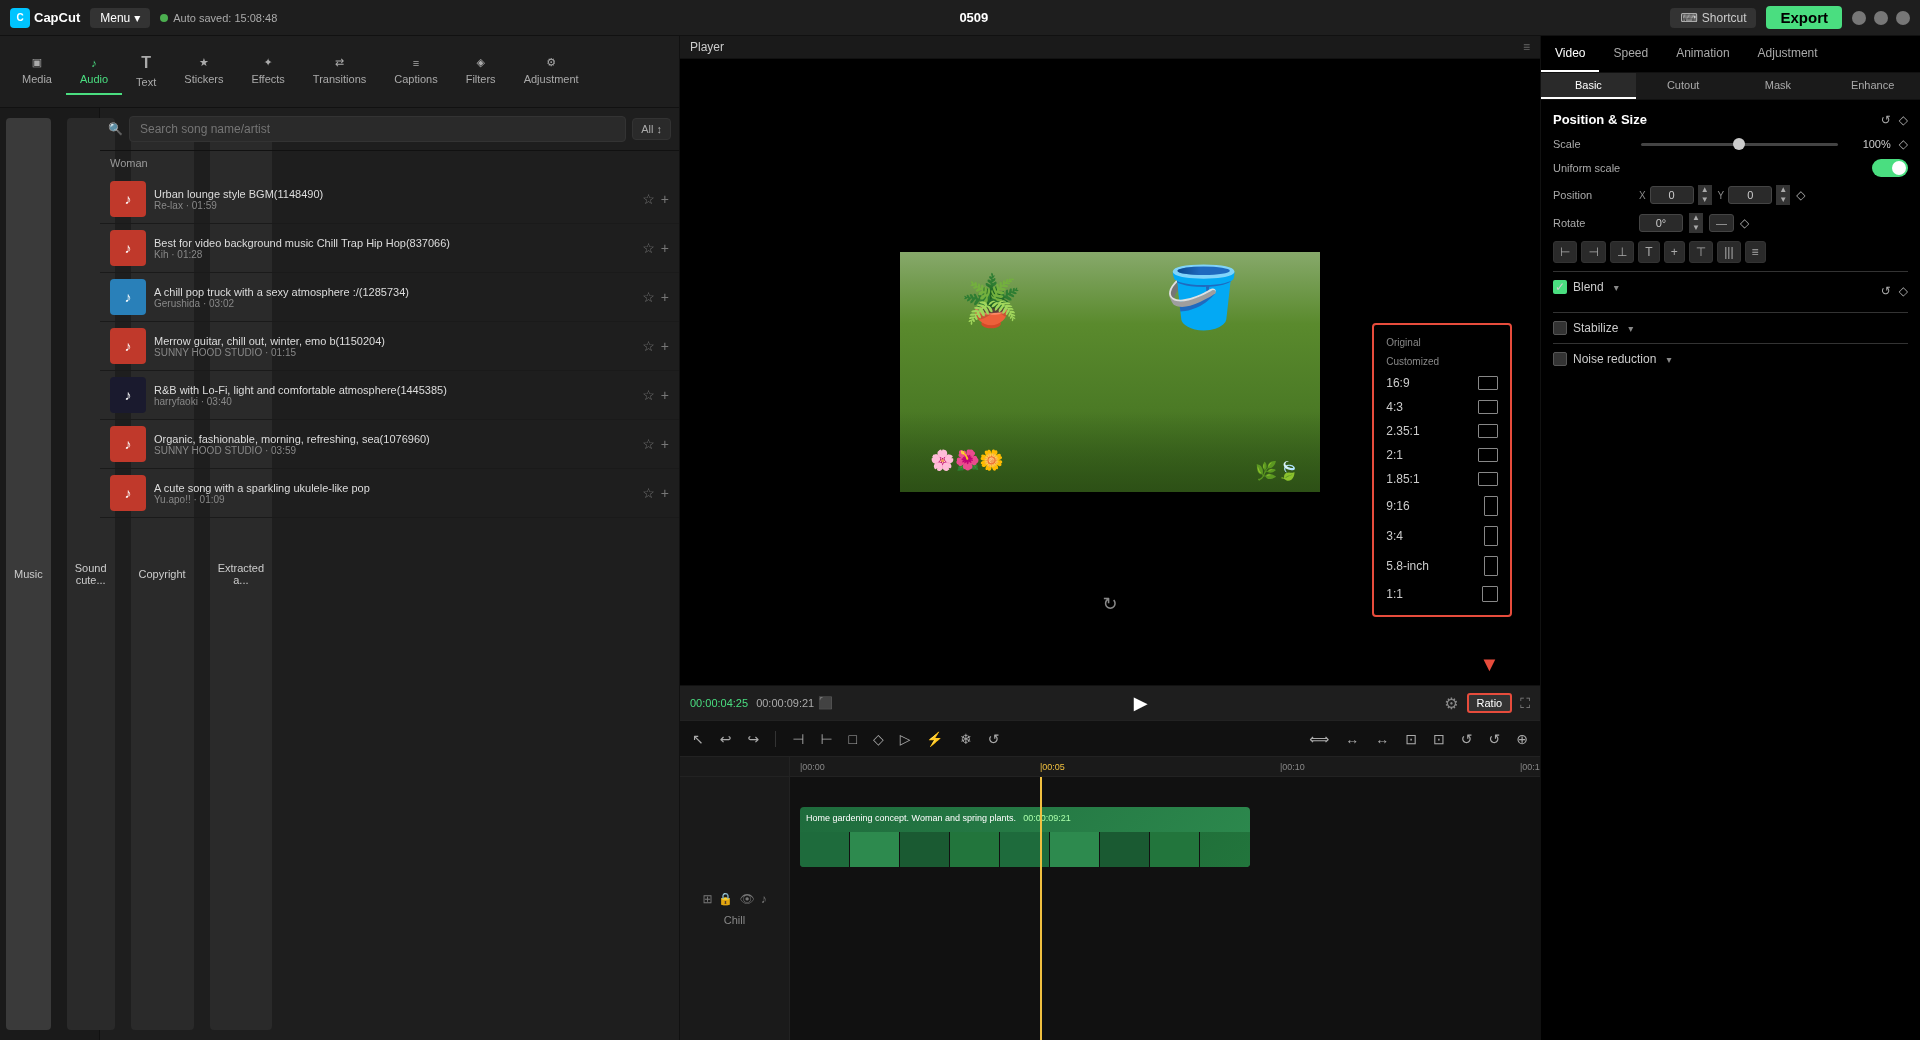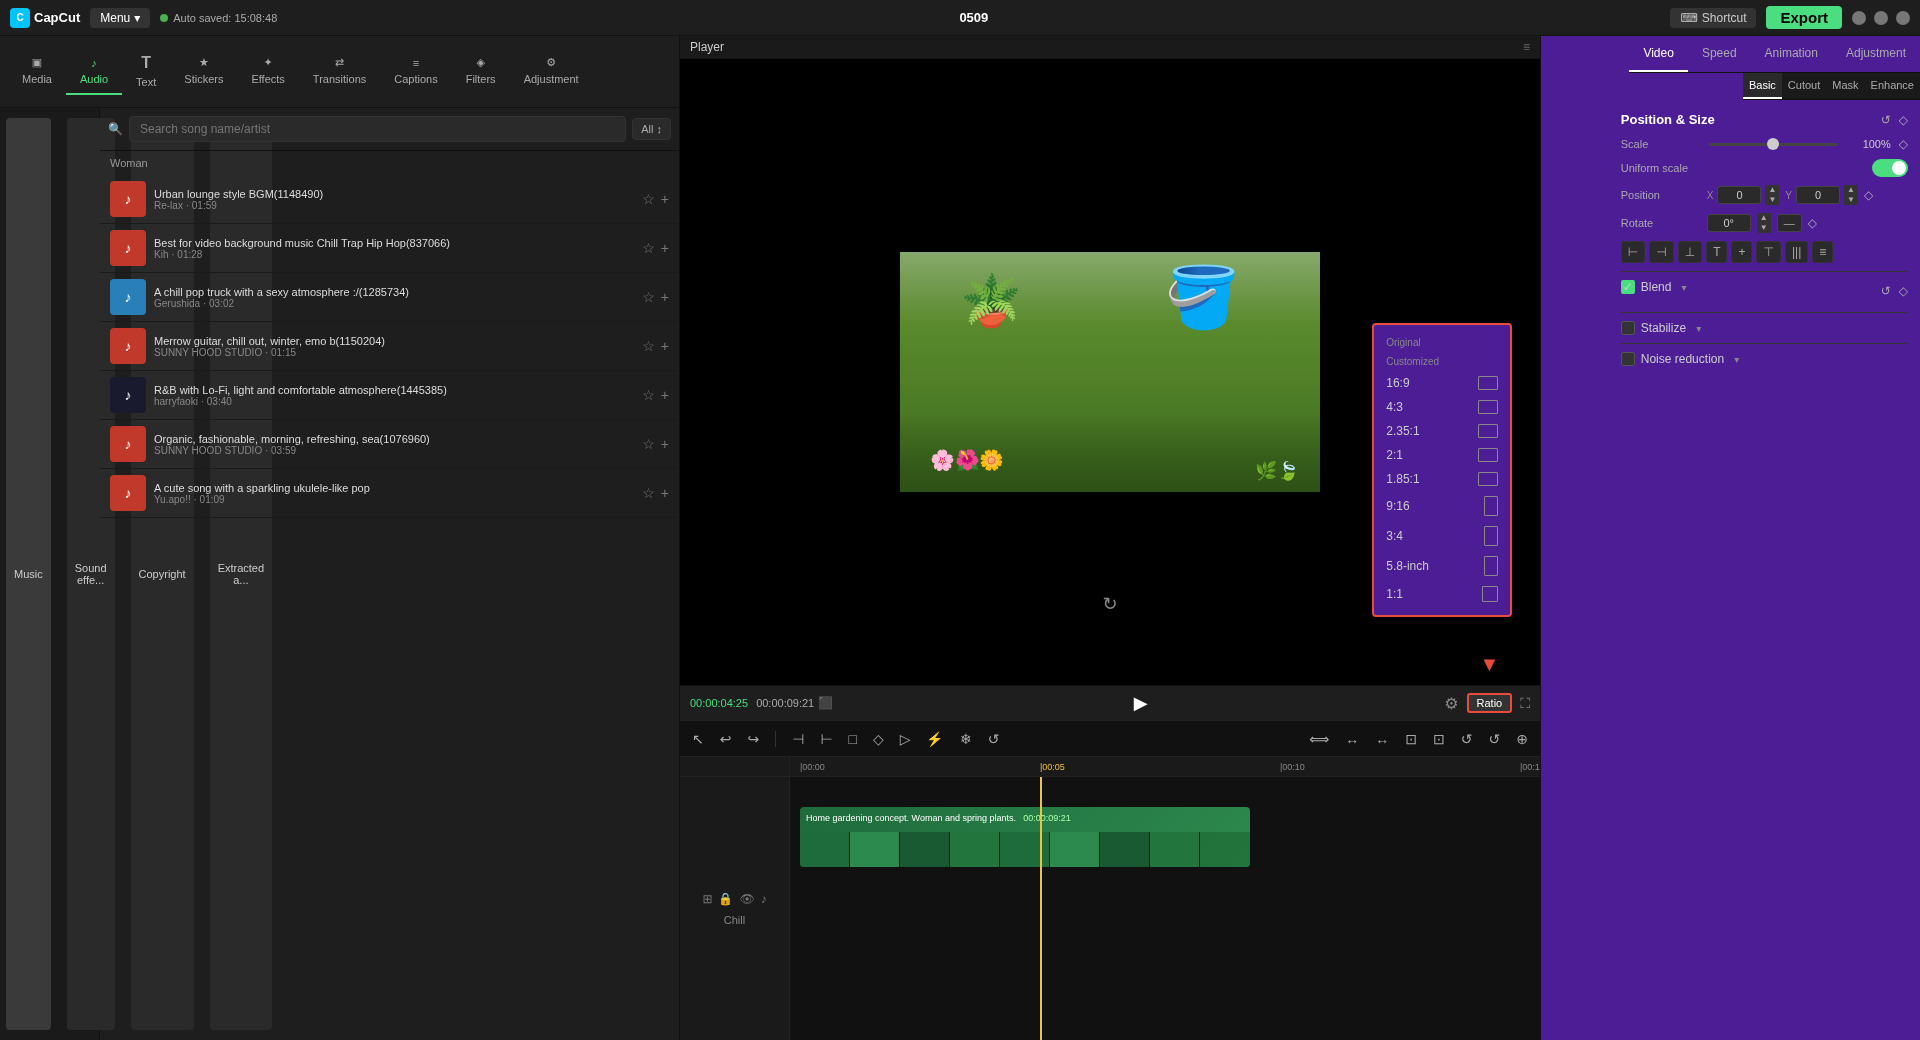--- a/index.html
+++ b/index.html
@@ -79,21 +79,21 @@
     #timeline-ruler { background: #1a1a1a; height: 20px; display: flex; align-items: center; padding: 0 8px; border-bottom: 1px solid #222; flex-shrink: 0; overflow: hidden; position: relative; }
     .track-label-icons { display: flex; gap: 6px; color: #777; font-size: 12px; }
     .track-label-text { color: #888; font-size: 11px; margin-top: 4px; }
     #timeline-tracks { flex: 1; position: relative; background: #1a1a1a; overflow: hidden; }
     .timeline-cursor { position: absolute; top: 0; bottom: 0; width: 2px; background: #f0c040; left: 250px; z-index: 10; }
     .video-track { position: absolute; top: 30px; left: 10px; height: 60px; width: 450px; background: linear-gradient(135deg, #1e6b3c 0%, #2d8a4e 100%); border-radius: 4px; overflow: hidden; display: flex; align-items: flex-start; padding: 3px 6px; }
     .video-track-label { font-size: 9px; color: #fff; white-space: nowrap; margin-top: 24px; }
     .video-track-time { font-size: 9px; color: #aaffaa; margin-left: 4px; }
 
     
-    #right-panel { width: 380px; background: #4c1d95; border-left: 1px solid #111; display: flex; flex-direction: column; align-items: flex-end; }
+    #right-panel { width: 380px; background: #000000; border-left: 1px solid #111; display: flex; flex-direction: column; }
     #right-tabs { display: flex; border-bottom: 1px solid #111; }
     .right-tab { padding: 10px 14px; color: #aaa; cursor: pointer; font-size: 12px; border-bottom: 2px solid transparent; }
     .right-tab.active { color: #fff; border-bottom: 2px solid #fff; }
     #right-subtabs { display: flex; background: #1a1a1a; border-bottom: 1px solid #111; }
     .right-subtab { flex: 1; padding: 6px; text-align: center; color: #aaa; cursor: pointer; font-size: 11px; border-bottom: 2px solid transparent; }
     .right-subtab.active { background: #2a2a2a; color: #fff; border-bottom: 2px solid #fff; }
     #right-content { flex: 1; overflow-y: auto; padding: 12px; }
     .section-header { display: flex; align-items: center; justify-content: space-between; margin-bottom: 10px; }
     .section-title { color: #fff; font-size: 13px; font-weight: bold; }
     .section-icons { display: flex; gap: 8px; color: #aaa; }
@@ -119,21 +119,21 @@
     .align-btn { background: #2a2a2a; border: 1px solid #333; border-radius: 3px; color: #aaa; cursor: pointer; font-size: 12px; padding: 3px 6px; }
 
     .checkbox-row { display: flex; align-items: center; gap: 6px; margin-bottom: 8px; }
     .check-box { width: 14px; height: 14px; background: #4ade80; border-radius: 2px; display: flex; align-items: center; justify-content: center; cursor: pointer; }
     .check-label { color: #ccc; font-size: 12px; }
     .check-sub { color: #888; font-size: 10px; margin-left: 4px; }
 
     .divider { height: 1px; background: #333; margin: 8px 0; }
 
     
-    #ratio-dropdown { position: absolute; background: #4c1d95; border: 2px solid #e74c3c; border-radius: 4px; z-index: 100; width: 140px; padding: 8px 0; }
+    #ratio-dropdown { position: absolute; background: #000000; border: 2px solid #e74c3c; border-radius: 4px; z-index: 100; width: 140px; padding: 8px 0; }
     .ratio-item { display: flex; align-items: center; justify-content: space-between; padding: 5px 12px; cursor: pointer; color: #ccc; font-size: 12px; }
     .ratio-icon { width: 20px; height: 14px; border: 1px solid #888; border-radius: 1px; }
     .ratio-icon.tall { width: 14px; height: 20px; }
     .ratio-icon.square { width: 16px; height: 16px; }
     .ratio-group-label { padding: 4px 12px; color: #888; font-size: 10px; }
 
     
     ::-webkit-scrollbar { width: 4px; }
     ::-webkit-scrollbar-track { background: #1a1a1a; }
     ::-webkit-scrollbar-thumb { background: #444; border-radius: 2px; }
@@ -208,21 +208,21 @@
       </div>
       <div class="nav-tab">
         <span>⚙</span>
         <span>Adjustment</span>
       </div>
     </div>
 
     <div id="content-area">
       <div id="sidebar">
         <button class="sidebar-btn active">Music</button>
-        <button class="sidebar-btn">Sound effe...</button>
+        <button class="sidebar-btn">Sound cute...</button>
         <button class="sidebar-btn">Copyright</button>
         <button class="sidebar-btn">Extracted a...</button>
       </div>
 
       <div id="music-list">
         <div id="search-bar">
           <span style="color:#888;">🔍</span>
           <input type="text" id="search-input" placeholder="Search song name/artist" style="">
           <button class="all-btn">All ↕</button>
         </div>

